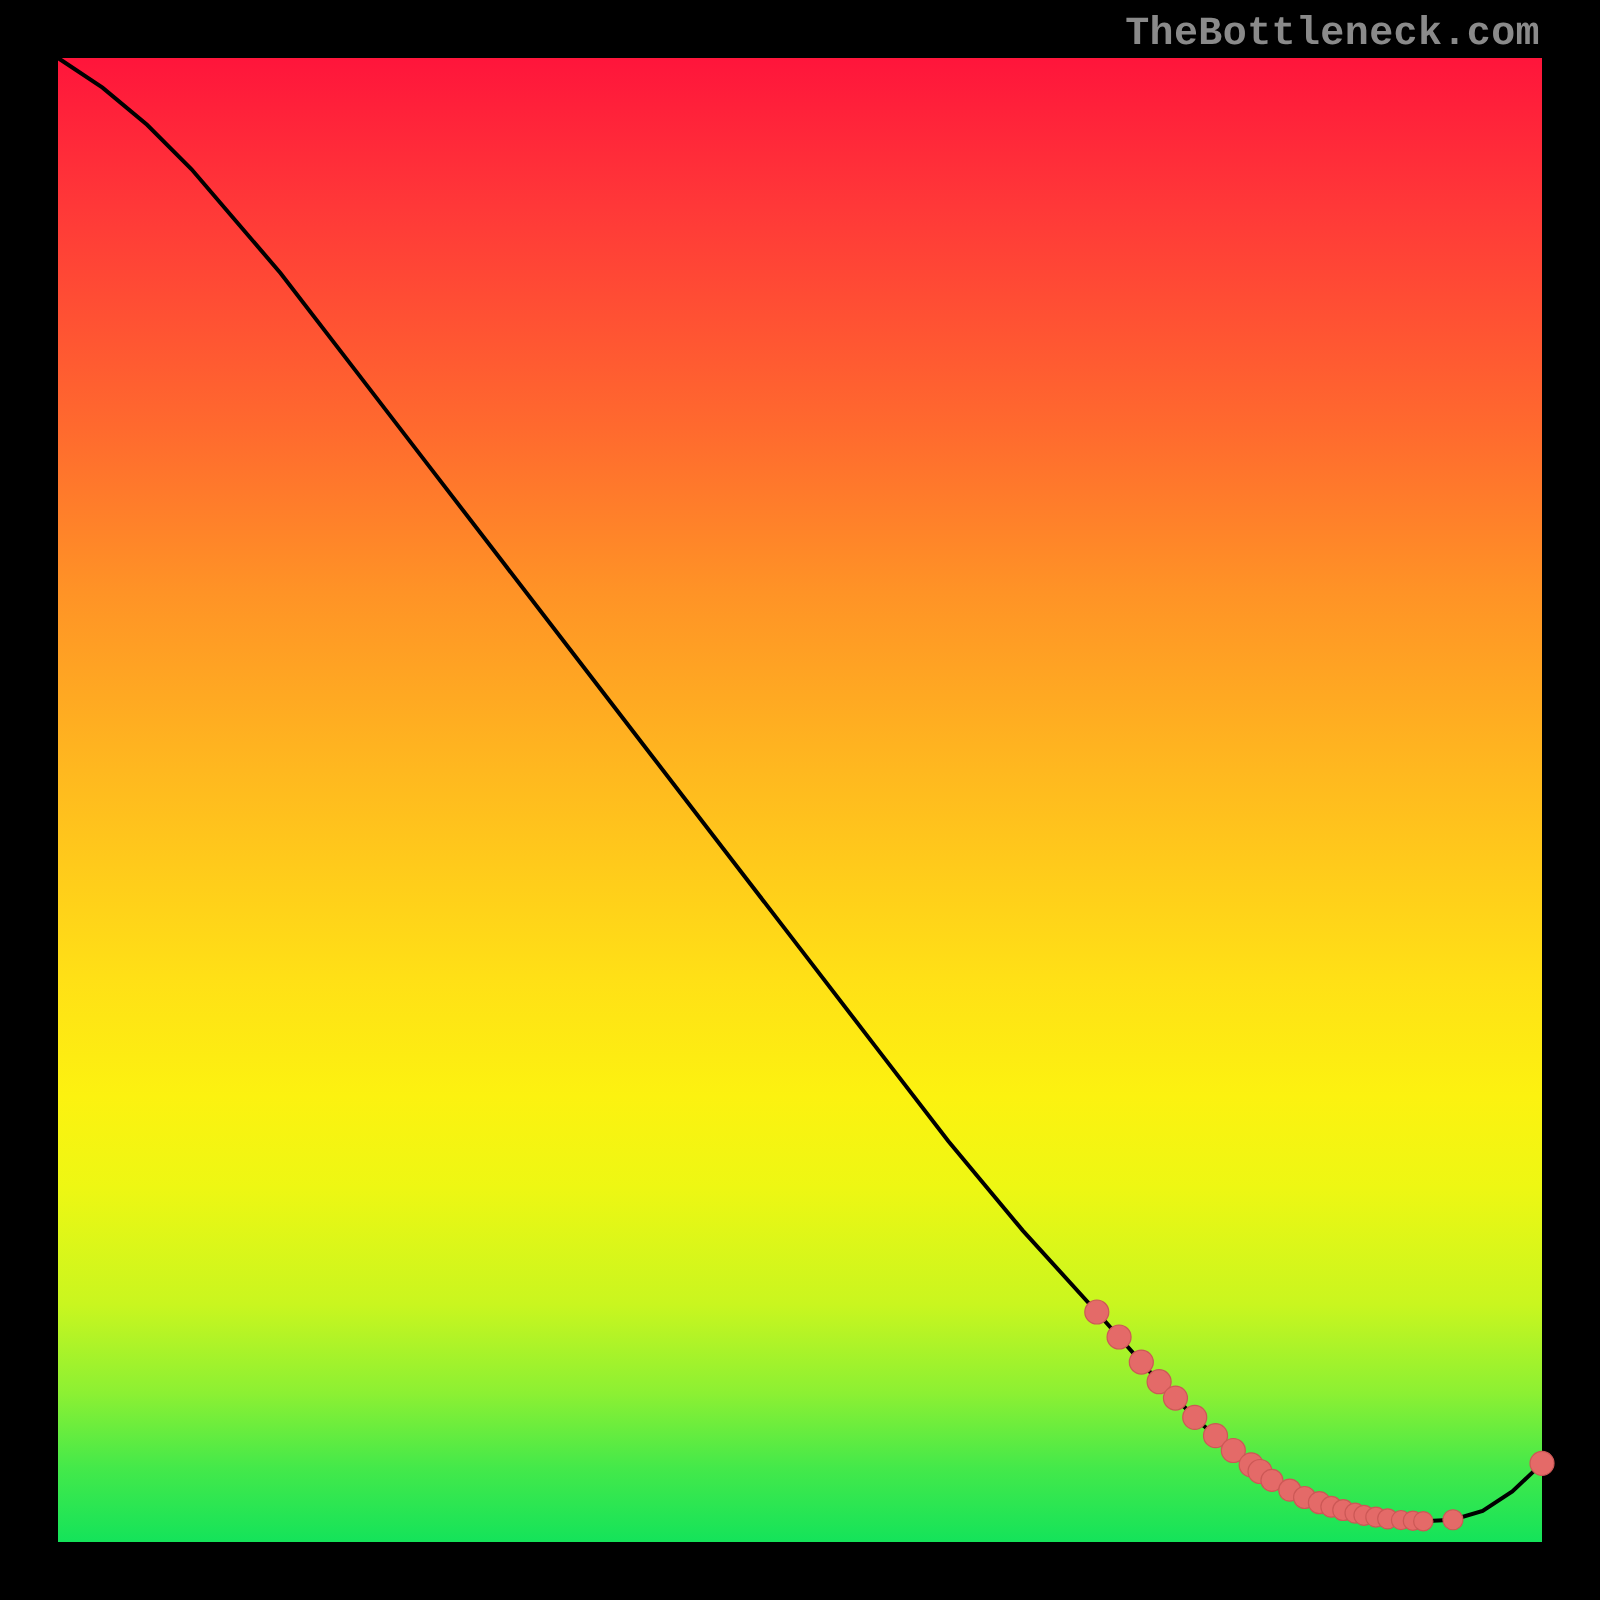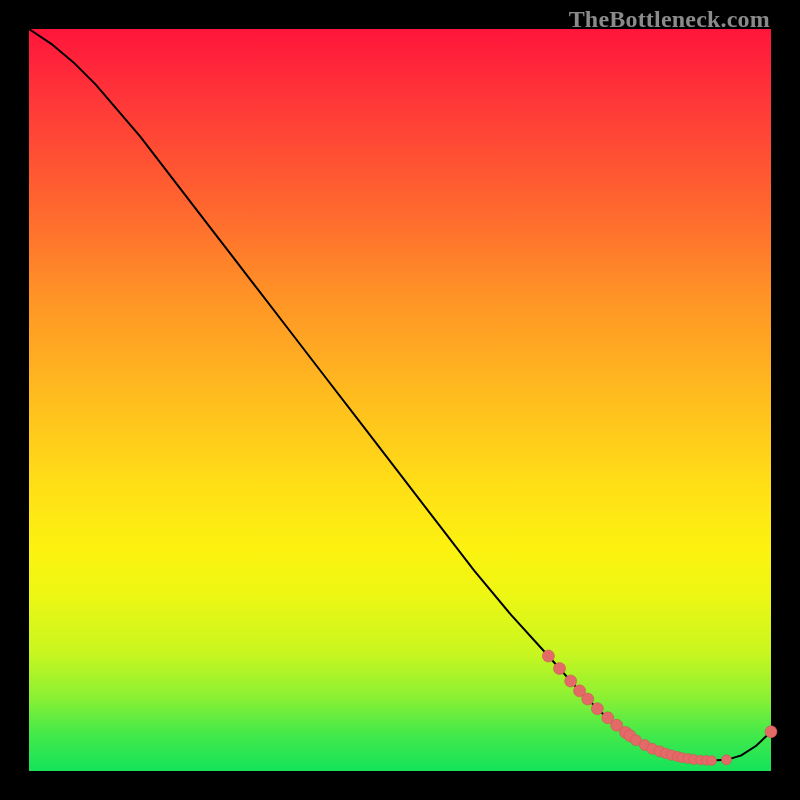--- a/index.html
+++ b/index.html
@@ -28,22 +28,22 @@
       #c9f61f 84%,
       #8cf033 90%,
       #44e94a 95%,
       #14e35a 100%
     );
   }
   .watermark {
     position: absolute;
     right: 30px;
     top: 6px;
-    font-family: Liberation Serif, serif;
-    font-size: 24px;
+    font-family: Liberation Mono, monospace;
+    font-size: 20px;
     font-weight: 600;
     color: #8a8a8a;
     letter-spacing: 0.2px;
   }
   svg.curve {
     position: absolute;
     left: 0;
     top: 0;
     width: 742px;
     height: 742px;

